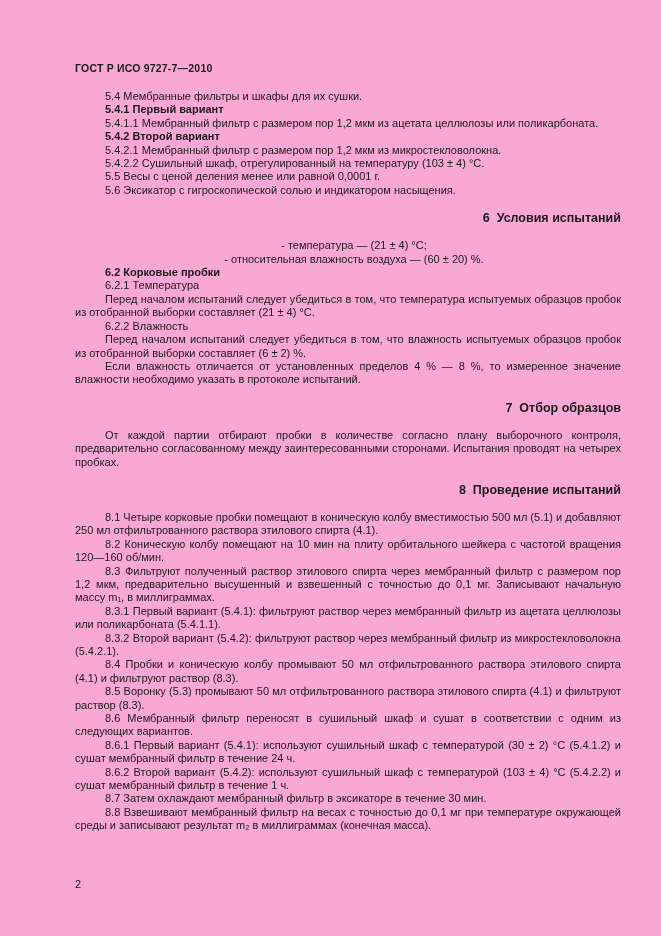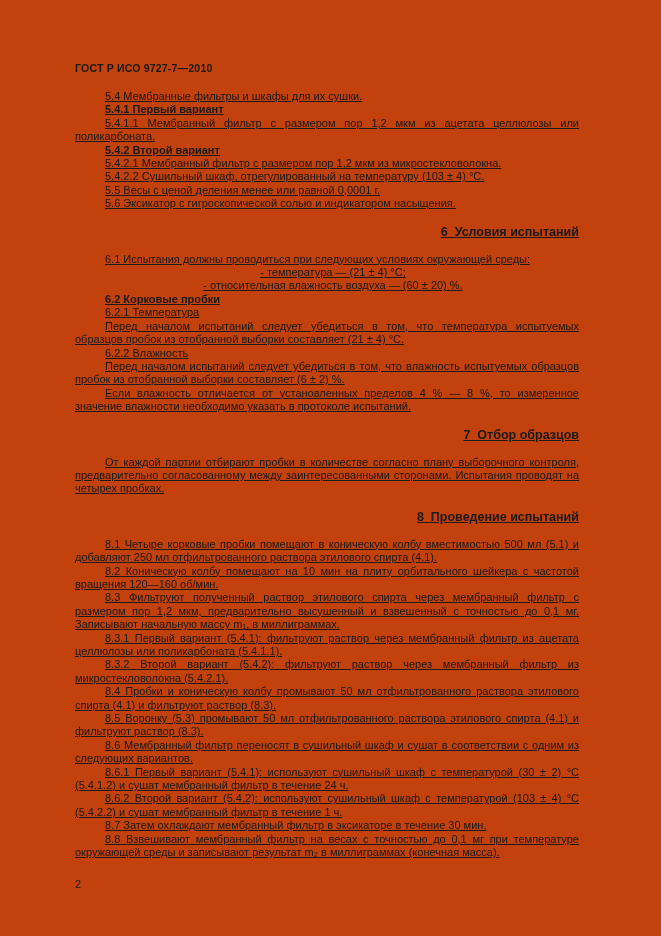--- a/index.html
+++ b/index.html
@@ -1,41 +1,40 @@
 <!DOCTYPE html>
 <html><head>
 <meta charset="utf-8">
 <style>
   html, body { margin: 0; padding: 0; background: #e8e8e8; }
   .page {
     position: relative;
     width: 661px;
     height: 936px;
     margin: 0 auto;
-    background: #c2410c;
+    background: #f9a8d4;
     box-sizing: border-box;
-    padding: 62px 82px 0 75px;
+    padding: 62px 40px 0 75px;
     font-family: "Liberation Sans", sans-serif;
     color: #1a1a1a;
     overflow: hidden;
   }
   .running-header {
     font-weight: bold;
     font-size: 10.5px;
     letter-spacing: 0.2px;
     margin-bottom: 16px;
   }
   .content { }
   .blk {
     margin: 0;
     font-size: 11px;
     line-height: 13.4px;
     text-align: justify;
     text-indent: 30px;
-    text-decoration: underline;
   }
   .blk.pb { font-weight: bold; }
   .blk.h {
     font-weight: bold;
     font-size: 12.5px;
     line-height: 15px;
     margin: 14px 0 13px 0;
     text-align: right;
     white-space: pre-wrap;
   }
@@ -59,21 +58,20 @@
   <section class="content" id="content">
       <p class="blk p">5.4  Мембранные фильтры и шкафы для их сушки.</p>
       <p class="blk pb">5.4.1  Первый вариант</p>
       <p class="blk p">5.4.1.1  Мембранный фильтр с размером пор 1,2 мкм из ацетата целлюлозы или поликарбоната.</p>
       <p class="blk pb">5.4.2  Второй вариант</p>
       <p class="blk p">5.4.2.1  Мембранный фильтр с размером пор 1,2 мкм из микростекловолокна.</p>
       <p class="blk p">5.4.2.2  Сушильный шкаф, отрегулированный на температуру (103 ± 4) °С.</p>
       <p class="blk p">5.5  Весы с ценой деления менее или равной 0,0001 г.</p>
       <p class="blk p">5.6  Эксикатор с гигроскопической солью и индикатором насыщения.</p>
       <p class="blk h">6  Условия испытаний</p>
-      <p class="blk p">6.1  Испытания должны проводиться при следующих условиях окружающей среды:</p>
       <p class="blk li">-  температура — (21 ± 4) °С;</p>
       <p class="blk li">-  относительная влажность воздуха — (60 ± 20) %.</p>
       <p class="blk pb">6.2  Корковые пробки</p>
       <p class="blk p">6.2.1  Температура</p>
       <p class="blk p">Перед началом испытаний следует убедиться в том, что температура испытуемых образцов пробок из отобранной выборки составляет (21 ± 4) °С.</p>
       <p class="blk p">6.2.2  Влажность</p>
       <p class="blk p">Перед началом испытаний следует убедиться в том, что влажность испытуемых образцов пробок из отобранной выборки составляет (6 ± 2) %.</p>
       <p class="blk p">Если влажность отличается от установленных пределов 4 % — 8 %, то измеренное значение влажности необходимо указать в протоколе испытаний.</p>
       <p class="blk h">7  Отбор образцов</p>
       <p class="blk p">От каждой партии отбирают пробки в количестве согласно плану выборочного контроля, предварительно согласованному между заинтересованными сторонами. Испытания проводят на четырех пробках.</p>

